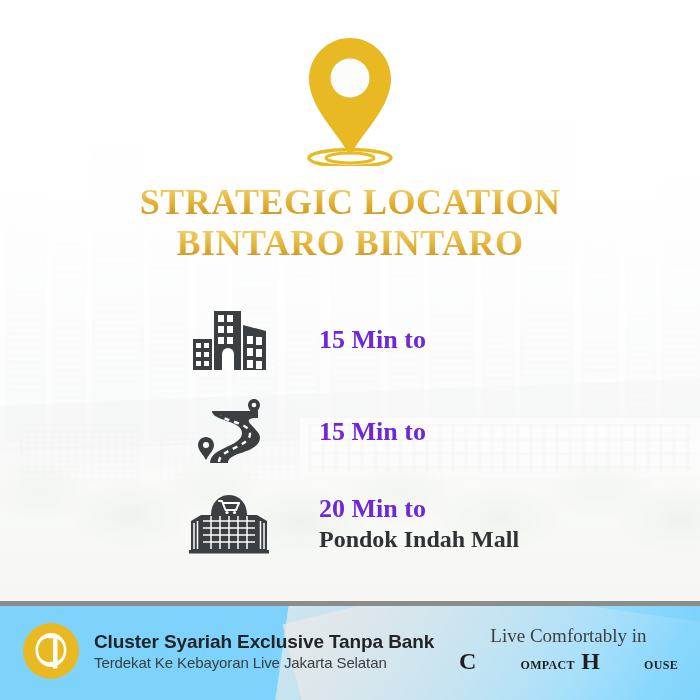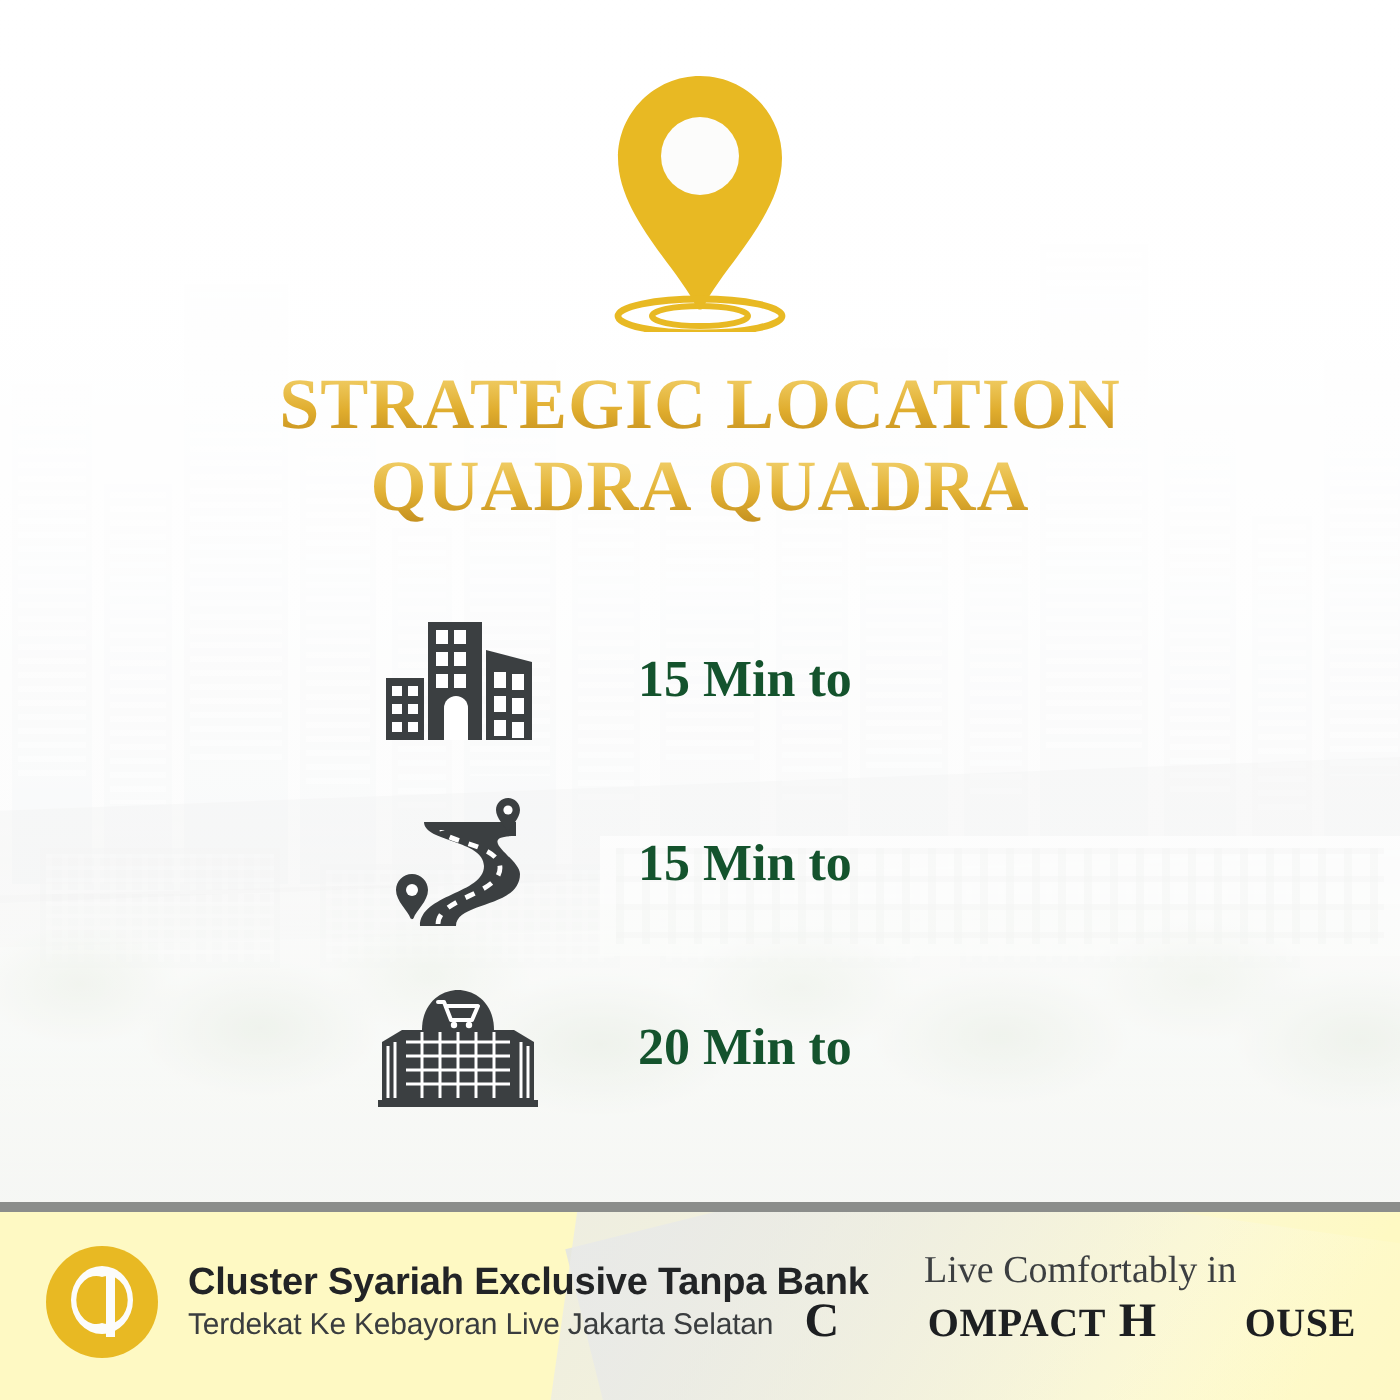--- a/index.html
+++ b/index.html
@@ -106,32 +106,32 @@
     -webkit-background-clip:text;background-clip:text;color:transparent;
     -webkit-text-fill-color:transparent;
   }
 
   .rows{position:absolute;left:183px;top:298px;width:430px;}
   .row{display:flex;align-items:center;height:84px;margin-bottom:8px;}
   .row-icon{width:92px;flex:0 0 92px;display:flex;align-items:center;justify-content:center;}
   .row-txt{padding-left:44px;}
   .row-main{
     font-family:"Liberation Serif",serif;
-    font-weight:700;font-size:26px;line-height:30px;color:#14532d;
+    font-weight:700;font-size:26px;line-height:30px;color:#6d28d9;
   }
   .row-sub{
     font-family:"Liberation Serif",serif;
     font-weight:700;font-size:24px;line-height:30px;color:#2f3234;
   }
 
   
   .divider{position:absolute;left:0;right:0;top:601px;height:5px;background:#8b8d8b;}
   .footer{
     position:absolute;left:0;right:0;top:606px;bottom:0;
-    background:#fef9c3;overflow:hidden;
+    background:#7dd3fc;overflow:hidden;
   }
   .footer-swoosh{
     position:absolute;right:-60px;top:-40px;width:460px;height:200px;
     background:linear-gradient(135deg,rgba(226,228,228,.85) 0%,rgba(246,247,247,.2) 58%,rgba(255,255,255,0) 75%);
     transform:rotate(-14deg);
   }
   .footer-swoosh2{
     position:absolute;right:-100px;bottom:-70px;width:520px;height:170px;
     background:linear-gradient(115deg,rgba(233,234,234,.8) 0%,rgba(252,252,252,.15) 60%,rgba(255,255,255,0) 80%);
     transform:rotate(8deg);
@@ -148,21 +148,21 @@
   }
   .f-right{position:absolute;right:22px;top:18px;text-align:center;}
   .f-tag{
     font-family:"Liberation Serif",serif;font-weight:400;
     font-size:19px;line-height:23px;color:#3c3f41;
   }
   .f-brand{
     font-family:"Liberation Serif",serif;font-weight:700;
     font-size:24px;line-height:28px;color:#1d1f21;letter-spacing:.3px;
   }
-  .f-brand .sm{font-size:20px;margin-left:44px;}
+  .f-brand .sm{font-size:12px;margin-left:44px;}
 </style>
 </head>
 <body>
 
 <div class="poster">
 
   <div class="bg">
     <div class="bg-sky"></div>
     <div class="skyline">
       <div class="twr" style="left:6px;width:40px;height:250px;"></div>
@@ -201,21 +201,21 @@
       <svg width="96" height="132" viewBox="0 0 96 132">
         <path d="M48 4 C25.4 4 7 22.4 7 45 C7 74 38 101 46.2 119.6 C46.9 121.2 49.1 121.2 49.8 119.6 C58 101 89 74 89 45 C89 22.4 70.6 4 48 4 Z" fill="#E8B923"></path>
         <circle cx="48" cy="44" r="19.5" fill="#fcfcfb"></circle>
         <ellipse cx="48" cy="124" rx="41" ry="8.5" fill="none" stroke="#E8B923" stroke-width="3.4"></ellipse>
         <ellipse cx="48" cy="124" rx="24" ry="5" fill="none" stroke="#E8B923" stroke-width="3"></ellipse>
       </svg>
     </div>
 
     <div class="title">
       <div class="title-l1">STRATEGIC LOCATION</div>
-      <div class="title-l2">QUADRA QUADRA</div>
+      <div class="title-l2">BINTARO BINTARO</div>
     </div>
 
     <div class="rows">
 
       <div class="row">
         <div class="row-icon">
           <svg width="74" height="62" viewBox="0 0 74 62">
             <g fill="#3b3f41">
               <rect x="1" y="30" width="19" height="31"></rect>
               <rect x="22" y="2" width="27" height="59"></rect>
@@ -294,20 +294,21 @@
             </g>
             <g stroke="#ffffff" stroke-width="2" fill="none" stroke-linecap="round" stroke-linejoin="round">
               <path d="M30 8 L33 8 L36.5 17 L47 17 L50 10 L34.5 10"></path>
             </g>
             <circle cx="38" cy="19.5" r="1.6" fill="#ffffff"></circle>
             <circle cx="45.5" cy="19.5" r="1.6" fill="#ffffff"></circle>
           </svg>
         </div>
         <div class="row-txt">
           <div class="row-main">20 Min to</div>
+          <div class="row-sub">Pondok Indah Mall</div>
         </div>
       </div>
 
     </div>
   </div>
 
   <div class="divider"></div>
 
   <div class="footer">
     <div class="footer-swoosh"></div>

